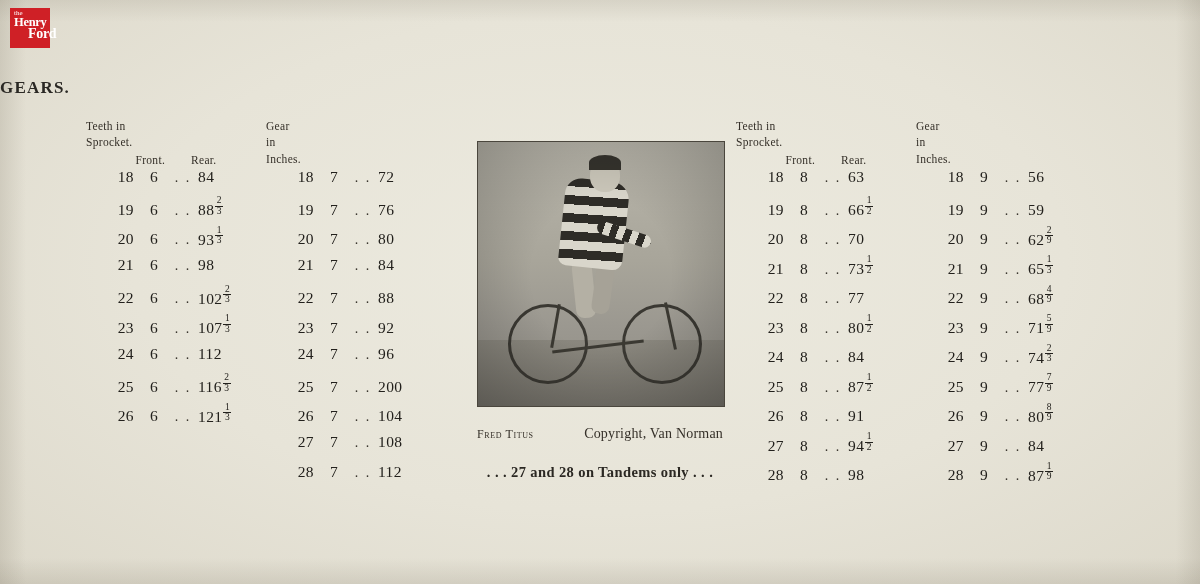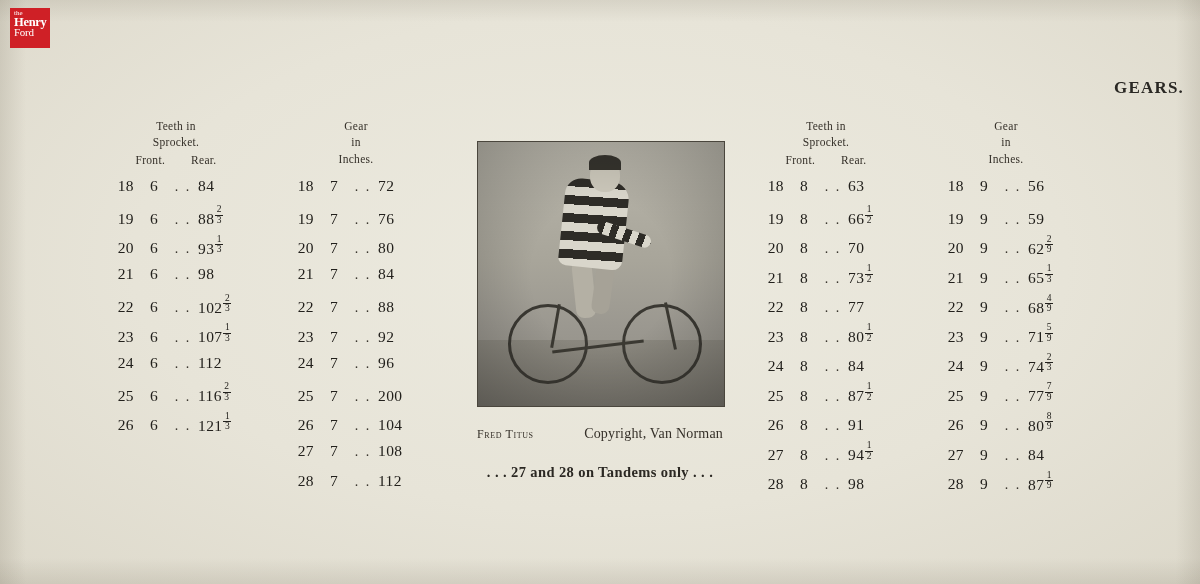--- a/index.html
+++ b/index.html
@@ -59,69 +59,68 @@
     display: block;
     margin-bottom: -1px;
   }
   #logo .l-henry {
     font-size: 12.5px;
     font-weight: bold;
     display: block;
     letter-spacing: -0.3px;
   }
   #logo .l-ford {
-    font-size: 11px;
-    font-weight: normal;
+    font-size: 14px;
+    font-weight: bold;
     display: block;
     letter-spacing: -0.3px;
     margin-top: -2px;
+    margin-left: 14px;
   }
 
   #title {
     position: absolute;
     left: 0;
     right: 16px;
     top: 78px;
-    text-align: right;
+    text-align: left;
     font-size: 17px;
     font-weight: bold;
     letter-spacing: 1.2px;
     color: #2a2824;
-    padding-left: 33px;
   }
 
   .table-block {
     position: absolute;
     top: 118px;
   }
   .tb1 { left: 86px;  width: 360px; }
   .tb2 { left: 736px; width: 360px; }
 
   .headgroup {
     display: flex;
     width: 100%;
   }
   .head-col {
     width: 180px;
-    text-align: center;
+    text-align: left;
     color: #342f28;
     font-size: 11.5px;
     line-height: 1.42;
     letter-spacing: 0.3px;
   }
   .head-col .sub {
     display: flex;
     justify-content: center;
     gap: 26px;
     margin-top: 1px;
   }
   .head-col .sub span { display: inline-block; }
 
   .rows {
-    margin-top: 9px;
   }
   .rowline {
     display: flex;
     width: 100%;
     height: 29.5px;
     align-items: baseline;
   }
   .cell {
     width: 180px;
     display: flex;

